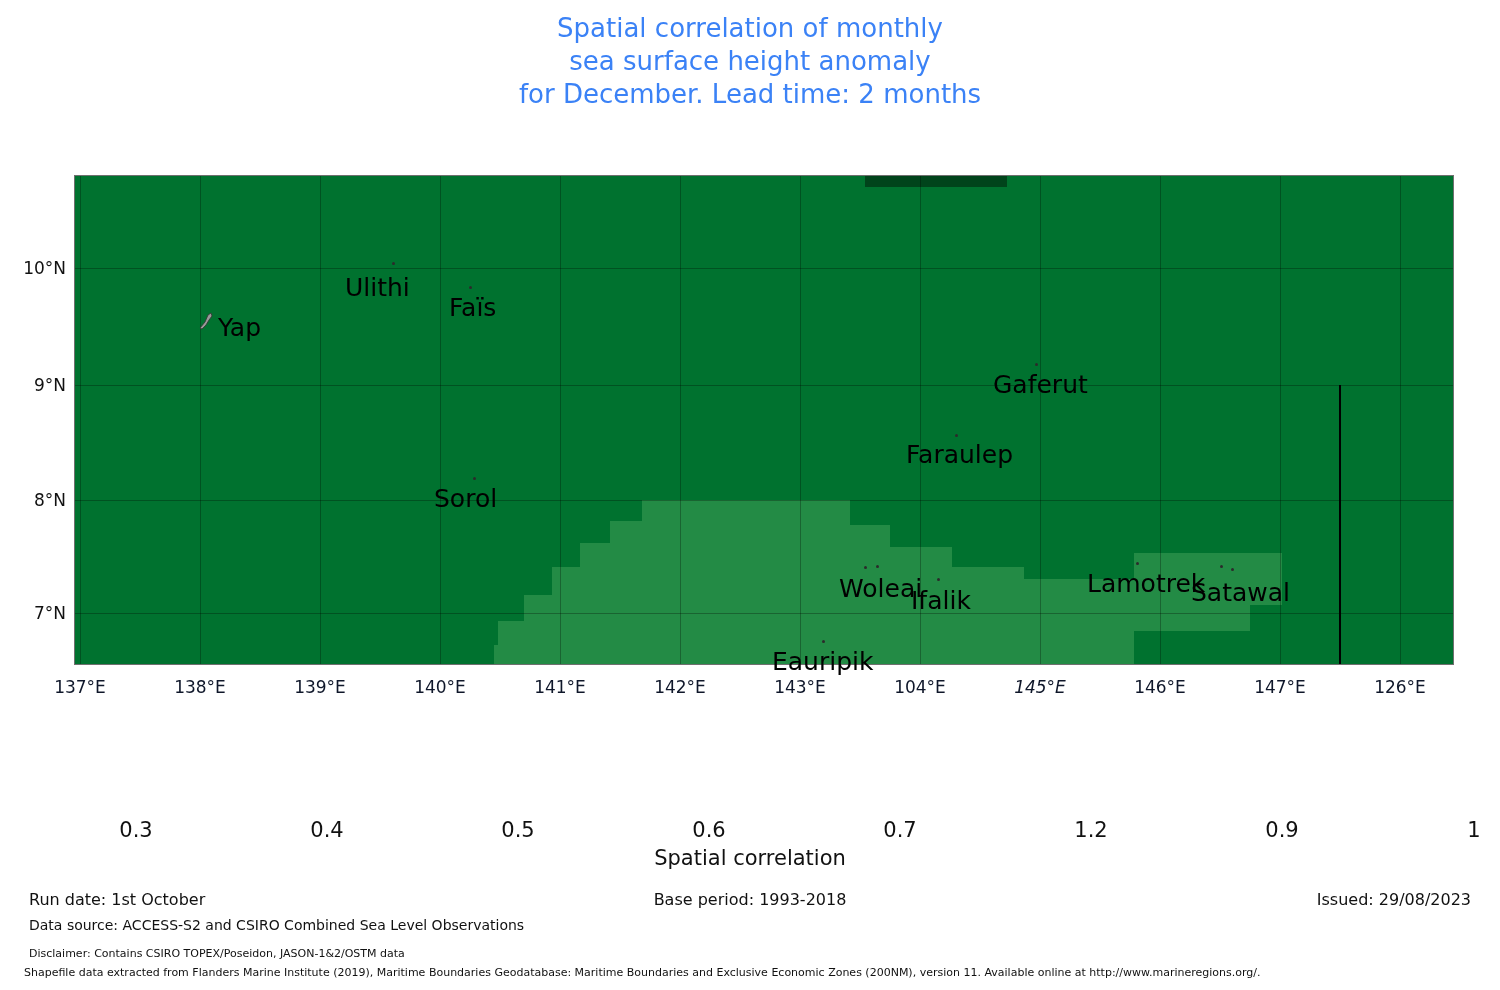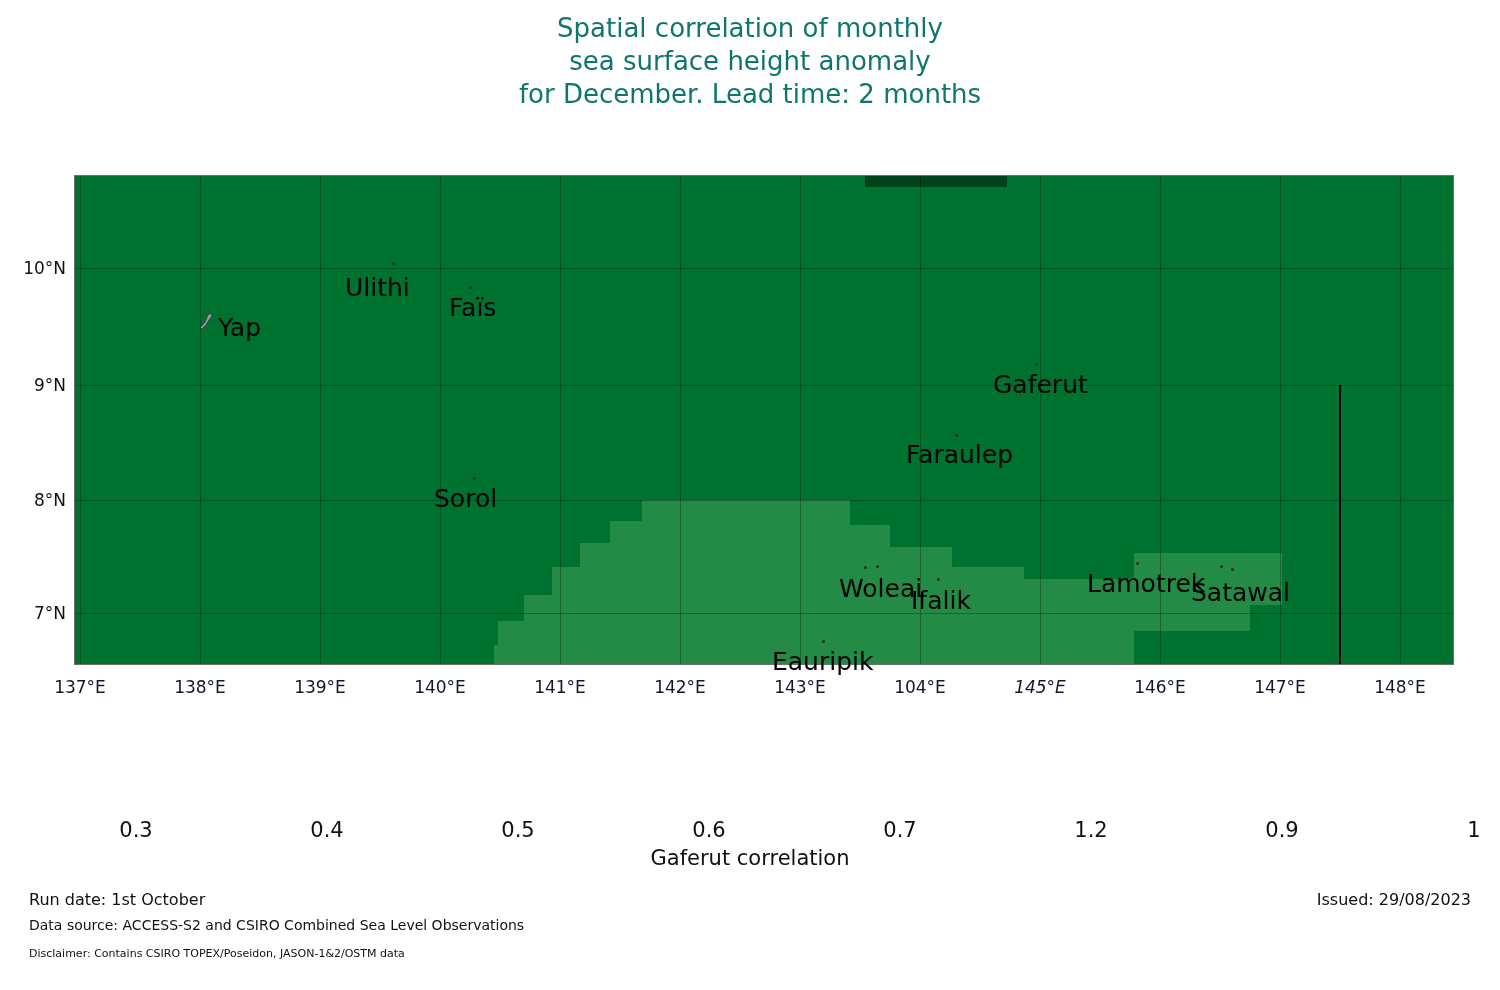--- a/index.html
+++ b/index.html
@@ -9,21 +9,21 @@
     font-family:"DejaVu Sans", sans-serif;
     color:#000000;
     overflow:hidden;
     position:relative;
   }
   .root{position:relative;width:1500px;height:990px;}
 
   
   .title{
     position:absolute;left:0;top:12px;width:1500px;
-    text-align:center;font-size:26px;line-height:33px;color:#0f766e;
+    text-align:center;font-size:26px;line-height:33px;color:#3b82f6;
     white-space:pre-line;
   }
 
   
   .plot{
     position:absolute;left:74px;top:175px;width:1380px;height:490px;
     overflow:hidden;background:#00722f;
   }
   .cellbox{position:absolute;}
 
@@ -163,21 +163,21 @@
   <div class="xlab" style="left:150px;top:677px;width:100px;">138°E</div>
   <div class="xlab" style="left:270px;top:677px;width:100px;">139°E</div>
   <div class="xlab" style="left:390px;top:677px;width:100px;">140°E</div>
   <div class="xlab" style="left:510px;top:677px;width:100px;">141°E</div>
   <div class="xlab" style="left:630px;top:677px;width:100px;">142°E</div>
   <div class="xlab" style="left:750px;top:677px;width:100px;">143°E</div>
   <div class="xlab" style="left:870px;top:677px;width:100px;">104°E</div>
   <div class="xlab" style="left:990px;top:677px;width:100px;font-style:italic;">145°E</div>
   <div class="xlab" style="left:1110px;top:677px;width:100px;">146°E</div>
   <div class="xlab" style="left:1230px;top:677px;width:100px;">147°E</div>
-  <div class="xlab" style="left:1350px;top:677px;width:100px;">148°E</div>
+  <div class="xlab" style="left:1350px;top:677px;width:100px;">126°E</div>
 
   <div class="cbar-wrap">
     
     
     
     
     
     
     
     
@@ -186,20 +186,22 @@
 
   <div class="cbtick" style="left:96px;width:80px;">0.3</div>
   <div class="cbtick" style="left:287px;width:80px;">0.4</div>
   <div class="cbtick" style="left:478px;width:80px;text-align:center;">0.5</div>
   <div class="cbtick" style="left:669px;width:80px;">0.6</div>
   <div class="cbtick" style="left:860px;width:80px;">0.7</div>
   <div class="cbtick" style="left:1051px;width:80px;">1.2</div>
   <div class="cbtick" style="left:1242px;width:80px;">0.9</div>
   <div class="cbtick" style="left:1434px;width:80px;">1</div>
 
-  <div class="cbtitle">Gaferut correlation</div>
+  <div class="cbtitle">Spatial correlation</div>
 
   <div class="foot-run">Run date: 1st October</div>
+  <div class="foot-base">Base period: 1993-2018</div>
   <div class="foot-issued">Issued: 29/08/2023</div>
   <div class="foot-src">Data source: ACCESS-S2 and CSIRO Combined Sea Level Observations</div>
   <div class="foot-disc">Disclaimer: Contains CSIRO TOPEX/Poseidon, JASON-1&amp;2/OSTM data</div>
+  <div class="foot-shape">Shapefile data extracted from Flanders Marine Institute (2019), Maritime Boundaries Geodatabase: Maritime Boundaries and Exclusive Economic Zones (200NM), version 11. Available online at http://www.marineregions.org/.</div>
 
 </div>
 
 </body></html>

